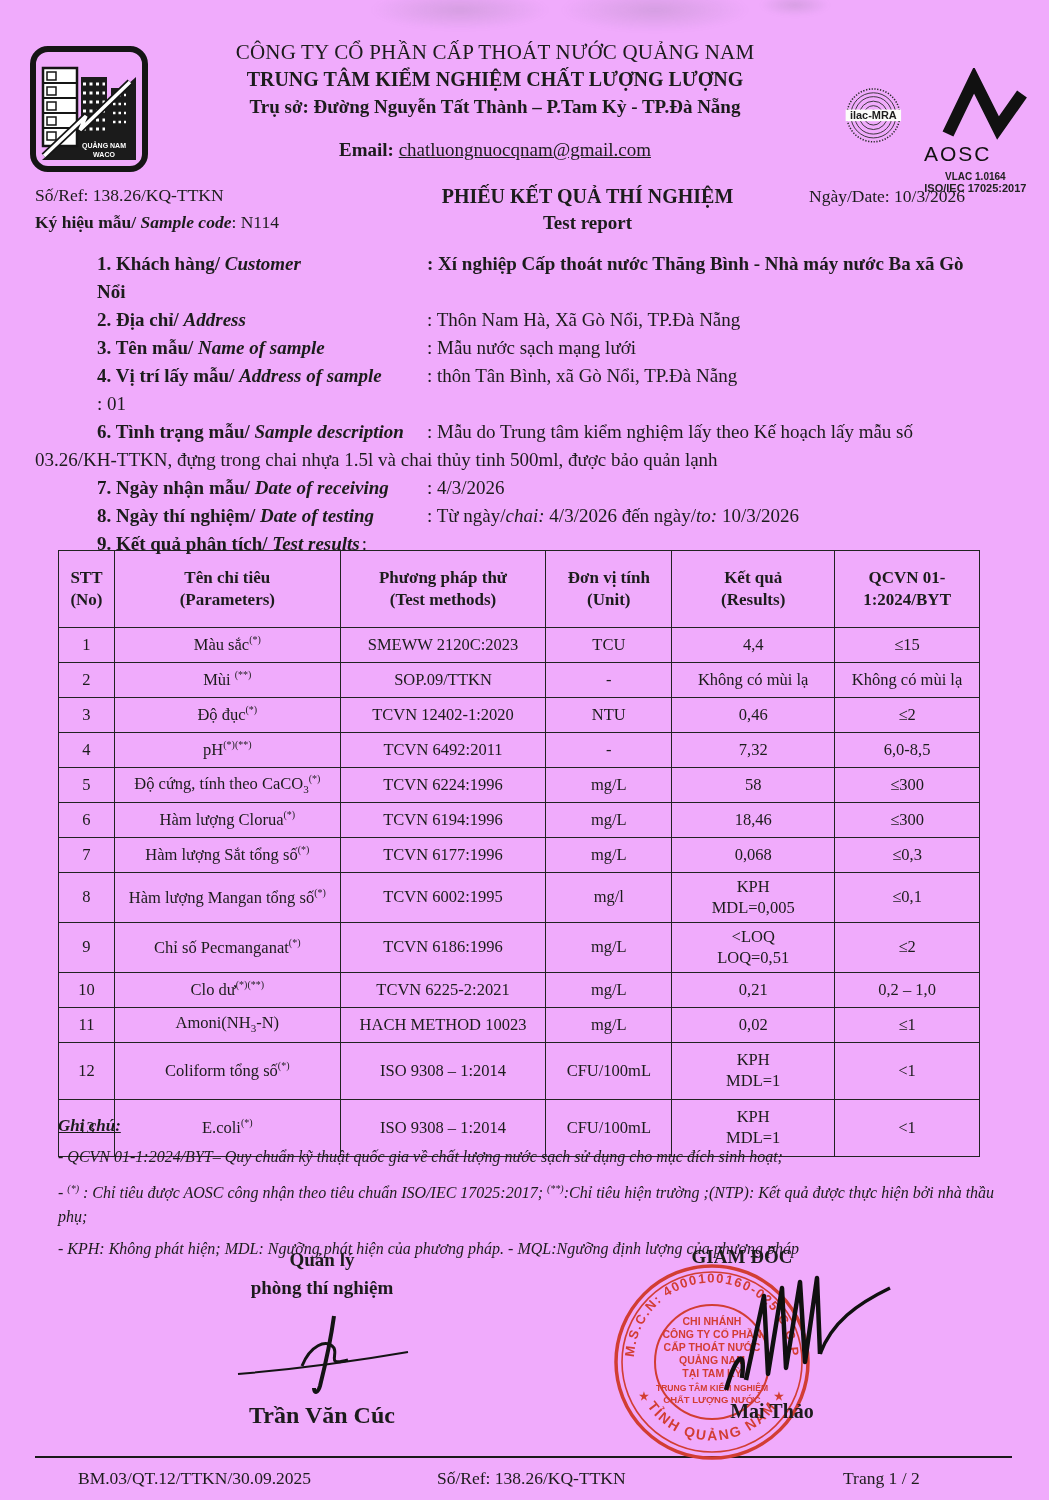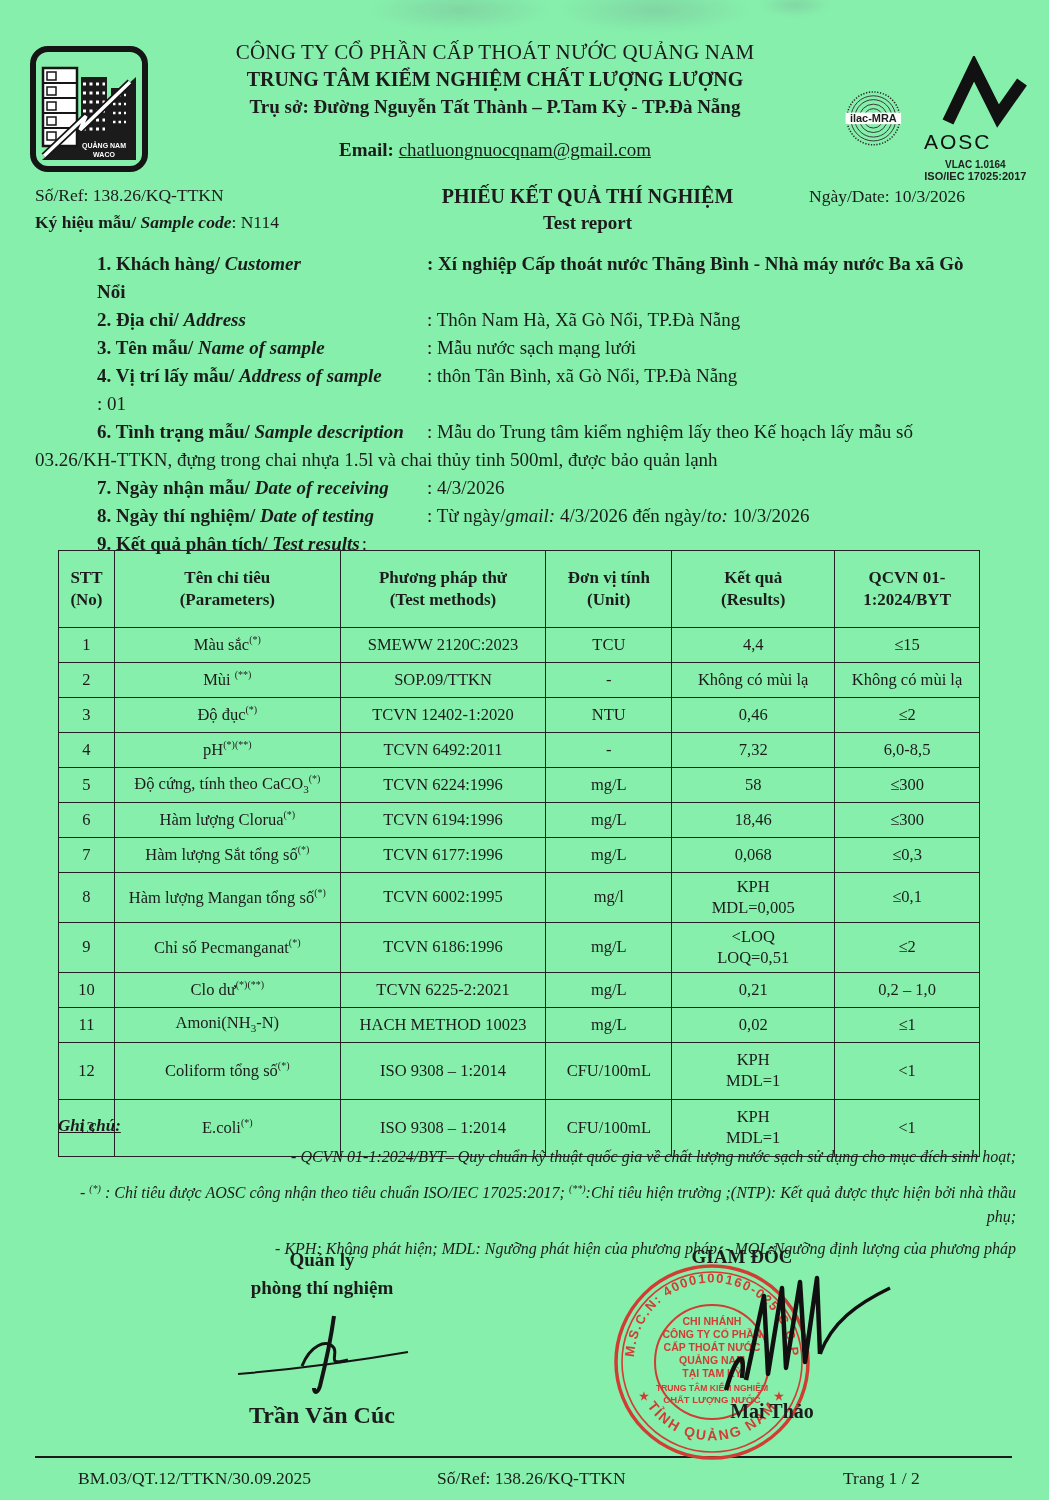--- a/index.html
+++ b/index.html
@@ -1,34 +1,34 @@
 <!DOCTYPE html>
 <html><head>
 <meta charset="utf-8">
 <style>
   html,body{margin:0;padding:0;background:#9a9a9a;}
-  .page{position:relative;width:1049px;height:1500px;margin:0 auto;background:#86efac;
+  .page{position:relative;width:1049px;height:1500px;margin:0 auto;background:#f0abfc;
         font-family:"Liberation Serif",serif;color:#1c1c1c;overflow:hidden;}
   .abs{position:absolute;}
   b{font-weight:bold;}
   sup{font-size:10px;}
   sub{font-size:11px;}
 
   
   .smudge{position:absolute;background:radial-gradient(ellipse,rgba(110,110,125,.20),rgba(110,110,125,0) 70%);filter:blur(2px);}
 
   
   .org-logo{left:28px;top:44px;width:122px;height:130px;}
   .header-text{left:165px;top:38px;width:660px;text-align:center;}
   .h-company{font-size:21px;letter-spacing:.2px;line-height:28px;}
   .h-center{font-size:20px;font-weight:bold;line-height:27px;}
   .h-addr,.h-tel{font-size:19px;font-weight:bold;line-height:27px;}
   .h-email{font-size:19px;line-height:27px;margin-top:16px;}
   .h-email .email-link{text-decoration:underline;}
-  .cert-logos{left:845px;top:56px;width:200px;display:flex;align-items:center;}
+  .cert-logos{left:845px;top:68px;width:200px;display:flex;align-items:flex-start;}
   .aosc-wrap{margin-left:4px;text-align:center;}
   .cert-small{font-family:"Liberation Sans",sans-serif;font-weight:bold;color:#222;}
   .vlac{font-size:10px;margin-top:1px;}
   .iso{font-size:11px;}
 
   
   .meta-left{left:35px;top:182px;font-size:17.5px;line-height:27px;}
   .title-block{left:415px;top:183px;width:345px;text-align:center;}
   .title-vi{font-size:20px;font-weight:bold;line-height:27px;}
   .title-en{font-size:19px;font-weight:bold;line-height:26px;}
@@ -52,21 +52,21 @@
   table.results th,table.results td{border:1.7px solid #222;padding:1px 3px;vertical-align:middle;}
   thead th{height:74px;font-weight:bold;font-size:17px;line-height:22px;}
   tbody tr{height:35px;}
   tbody tr.tall{height:50px;}
   tbody tr:nth-child(12),tbody tr:nth-child(13){height:57px;}
   tbody td{line-height:1.25;}
 
   
   .notes{left:58px;top:1116px;width:958px;font-size:16px;font-style:italic;}
   .notes-title{font-weight:bold;text-decoration:underline;font-size:17px;margin-bottom:9px;}
-  .note-line{line-height:24.5px;margin-bottom:7px;text-align:right;}
+  .note-line{line-height:24.5px;margin-bottom:7px;}
 
   
   .sig-left-role{left:172px;top:1246px;width:300px;text-align:center;font-size:19px;font-weight:bold;line-height:28px;}
   .sig-left-svg{left:230px;top:1310px;}
   .sig-left-name{left:172px;top:1402px;width:300px;text-align:center;font-size:24px;font-weight:bold;}
   .sig-right-role{left:612px;top:1246px;width:260px;text-align:center;font-size:19px;font-weight:bold;z-index:3;}
   .stamp-svg{left:610px;top:1262px;z-index:2;}
   .sig-right-svg{left:712px;top:1262px;z-index:3;}
   .sig-right-name{left:642px;top:1400px;width:260px;text-align:center;font-size:20px;font-weight:bold;z-index:4;}
 
@@ -198,21 +198,21 @@
         <span class="info-label"><b>6. Tình trạng mẫu/ <i>Sample description</i></b></span>
         <span class="info-value">: Mẫu do Trung tâm kiểm nghiệm lấy theo Kế hoạch lấy mẫu số</span>
       </div>
       <div class="info-cont-full">03.26/KH-TTKN, đựng trong chai nhựa 1.5l và chai thủy tinh 500ml, được bảo quản lạnh</div>
       <div class="info-item">
         <span class="info-label"><b>7. Ngày nhận mẫu/ <i>Date of receiving</i></b></span>
         <span class="info-value">: 4/3/2026</span>
       </div>
       <div class="info-item">
         <span class="info-label"><b>8. Ngày thí nghiệm/ <i>Date of testing</i></b></span>
-        <span class="info-value">: Từ ngày/<i>gmail:</i> 4/3/2026  đến ngày/<i>to:</i> 10/3/2026</span>
+        <span class="info-value">: Từ ngày/<i>chai:</i> 4/3/2026  đến ngày/<i>to:</i> 10/3/2026</span>
       </div>
       <div class="info-item inline">
         <span class="info-label"><b>9. Kết quả phân tích/ <i>Test results</i></b></span>
         <span class="info-value">:</span>
       </div>
     </div>
 
   <table class="results">
     <colgroup>
       <col style="width:56px">

